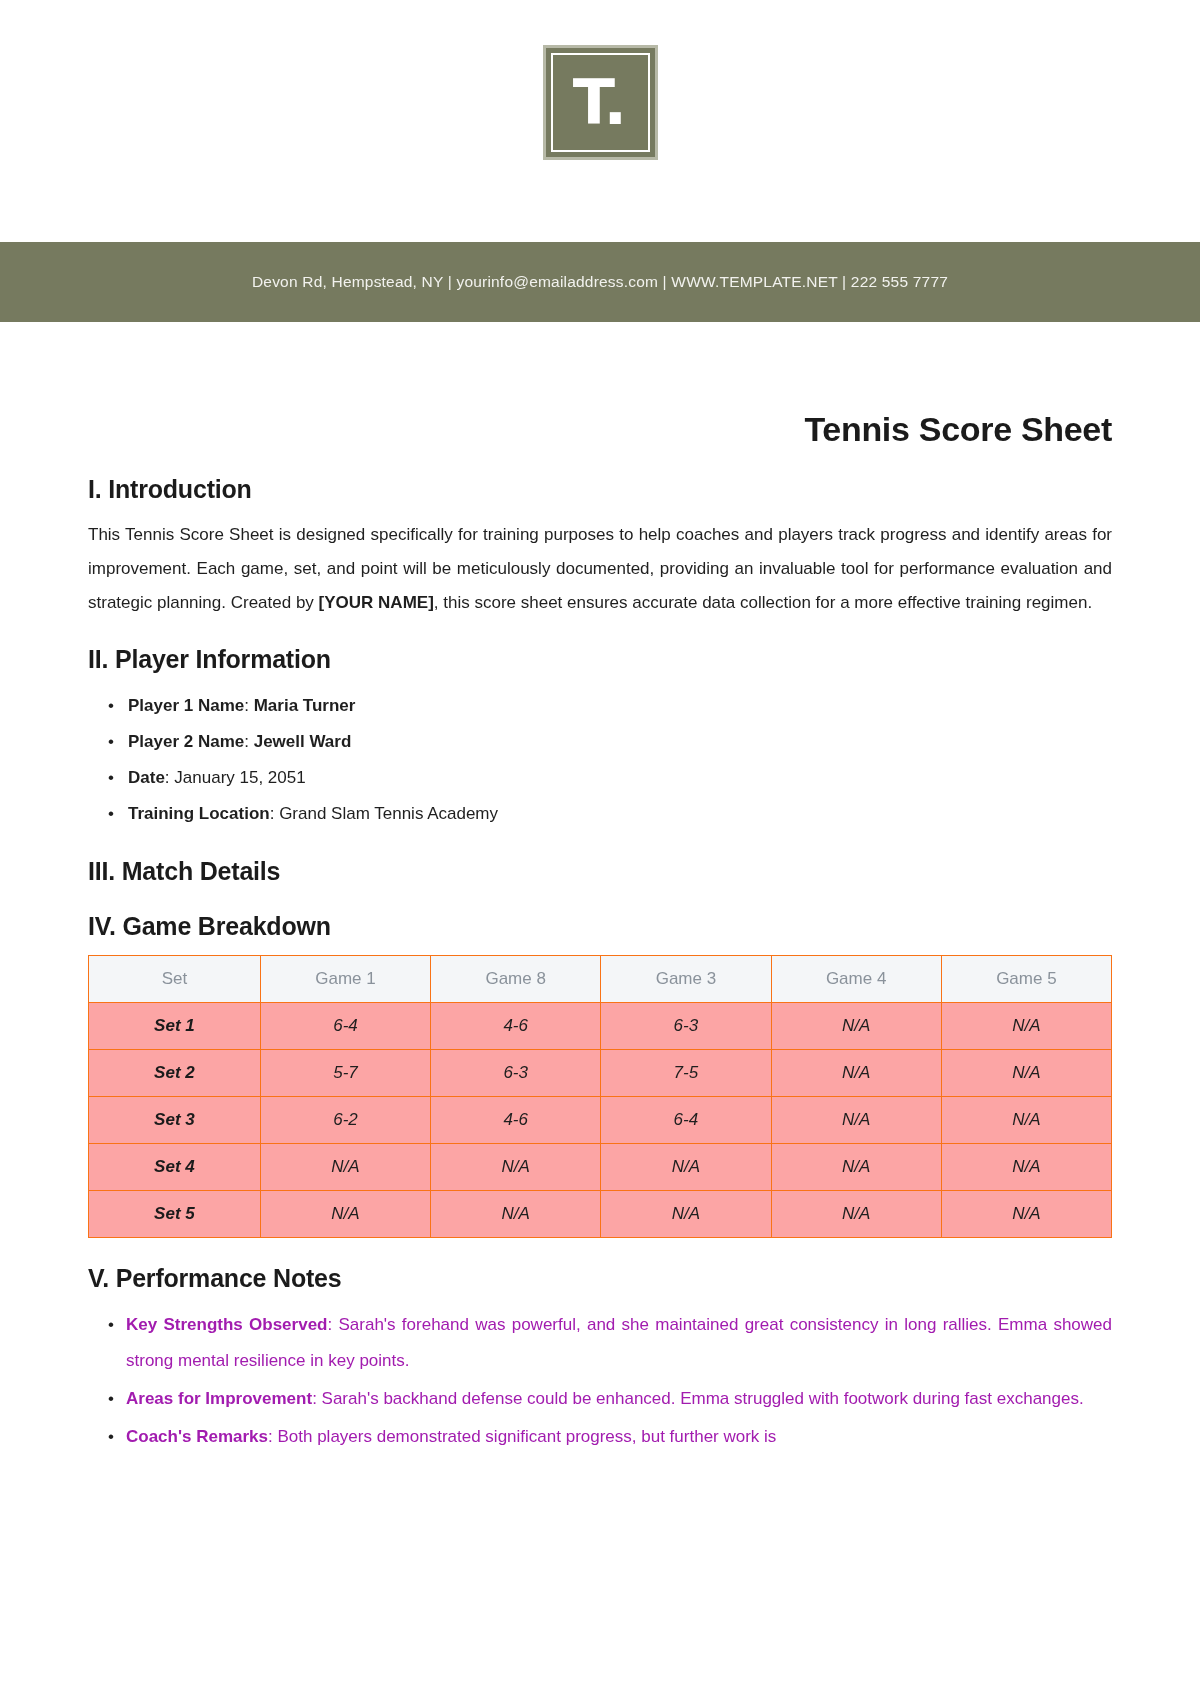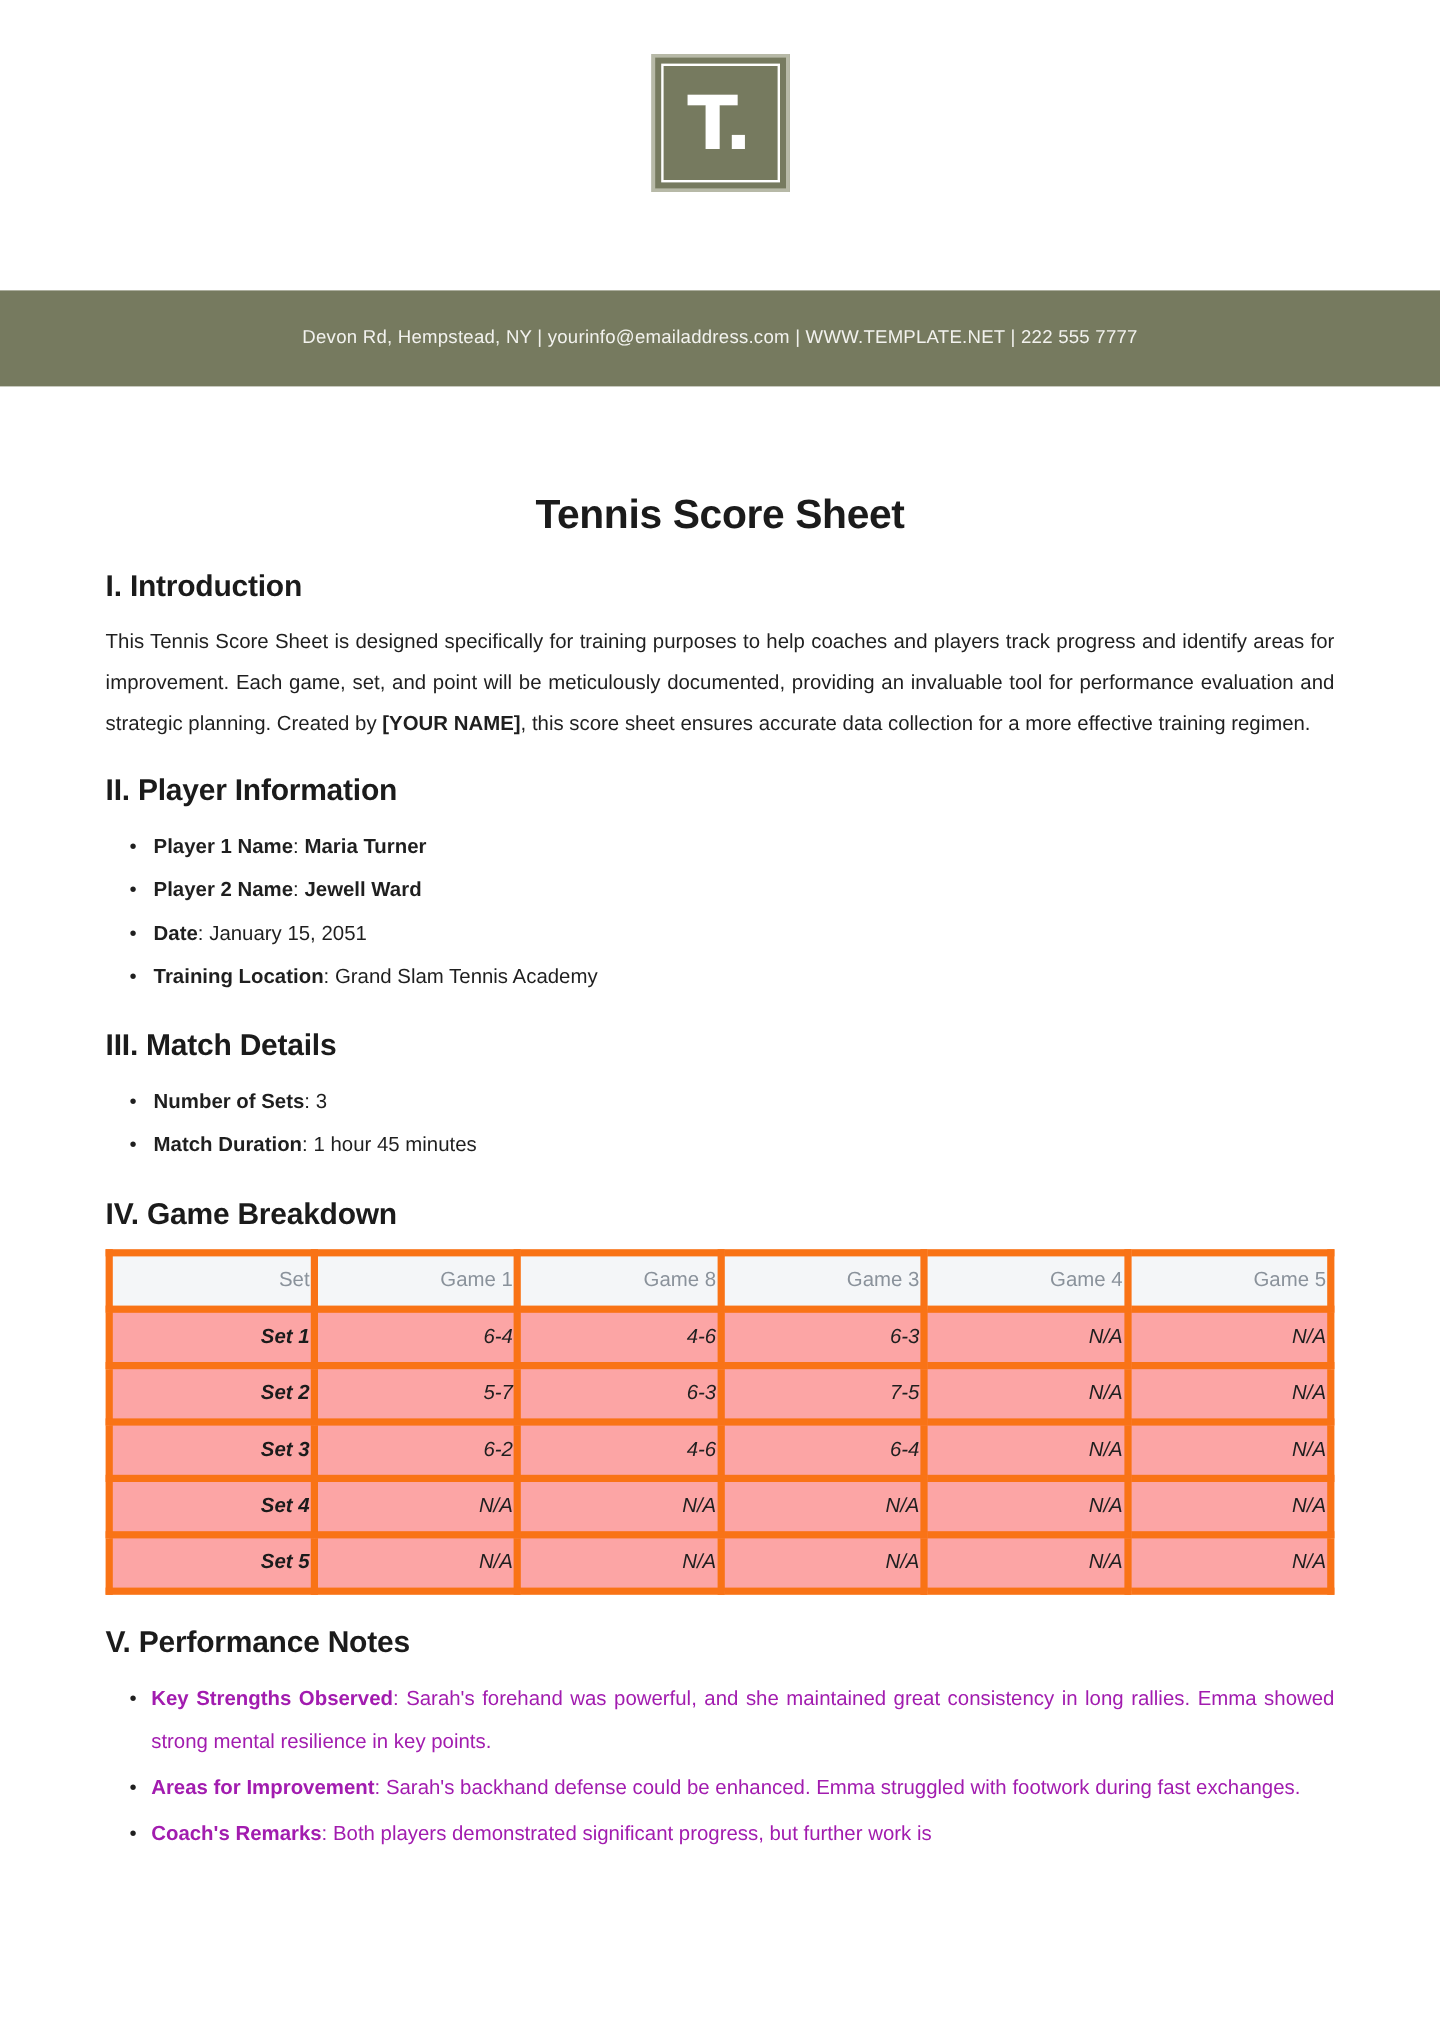--- a/index.html
+++ b/index.html
@@ -60,21 +60,21 @@
     font-size:15.5px;
     letter-spacing:0.2px;
     white-space:nowrap;
   }
 
   
   .page {
     padding:0 88px;
   }
   .doc-title {
-    text-align:center;
+    text-align:right;
     font-size:34px;
     font-weight:bold;
     color:#1b1b1b;
     margin:88px 0 0 0;
     letter-spacing:-0.3px;
   }
   h2.section-heading {
     font-size:25px;
     font-weight:bold;
     color:#1b1b1b;
@@ -133,23 +133,23 @@
 
   
   table.score-table {
     width:100%;
     border-collapse:collapse;
     margin-top:12px;
     table-layout:fixed;
   }
   table.score-table th,
   table.score-table td {
-    border:6px solid #f97316;
+    border:1px solid #f97316;
     height:47px;
-    text-align:right;
+    text-align:center;
     font-size:17px;
     vertical-align:middle;
   }
   table.score-table th {
     background:#f4f6f8;
     color:#8a929b;
     font-weight:normal;
   }
   table.score-table td.row-label {
     font-weight:bold;
@@ -188,24 +188,20 @@
 
   <h2 class="section-heading">II. Player Information</h2>
   <ul class="doc-list" id="player-list">
       <li><span class="lbl">Player 1 Name</span><span>: </span><span class="val-bold">Maria Turner</span></li>
       <li><span class="lbl">Player 2 Name</span><span>: </span><span class="val-bold">Jewell Ward</span></li>
       <li><span class="lbl">Date</span><span>: </span><span class="">January 15, 2051</span></li>
       <li><span class="lbl">Training Location</span><span>: </span><span class="">Grand Slam Tennis Academy</span></li>
     </ul>
 
   <h2 class="section-heading">III. Match Details</h2>
-  <ul class="doc-list" id="match-list">
-      <li><span class="lbl">Number of Sets</span><span>: </span><span class="">3</span></li>
-      <li><span class="lbl">Match Duration</span><span>: </span><span class="">1 hour 45 minutes</span></li>
-    </ul>
 
   <h2 class="section-heading">IV. Game Breakdown</h2>
   <table class="score-table">
     <colgroup>
         <col class="c0">
         <col>
         <col>
         <col>
         <col>
         <col>

